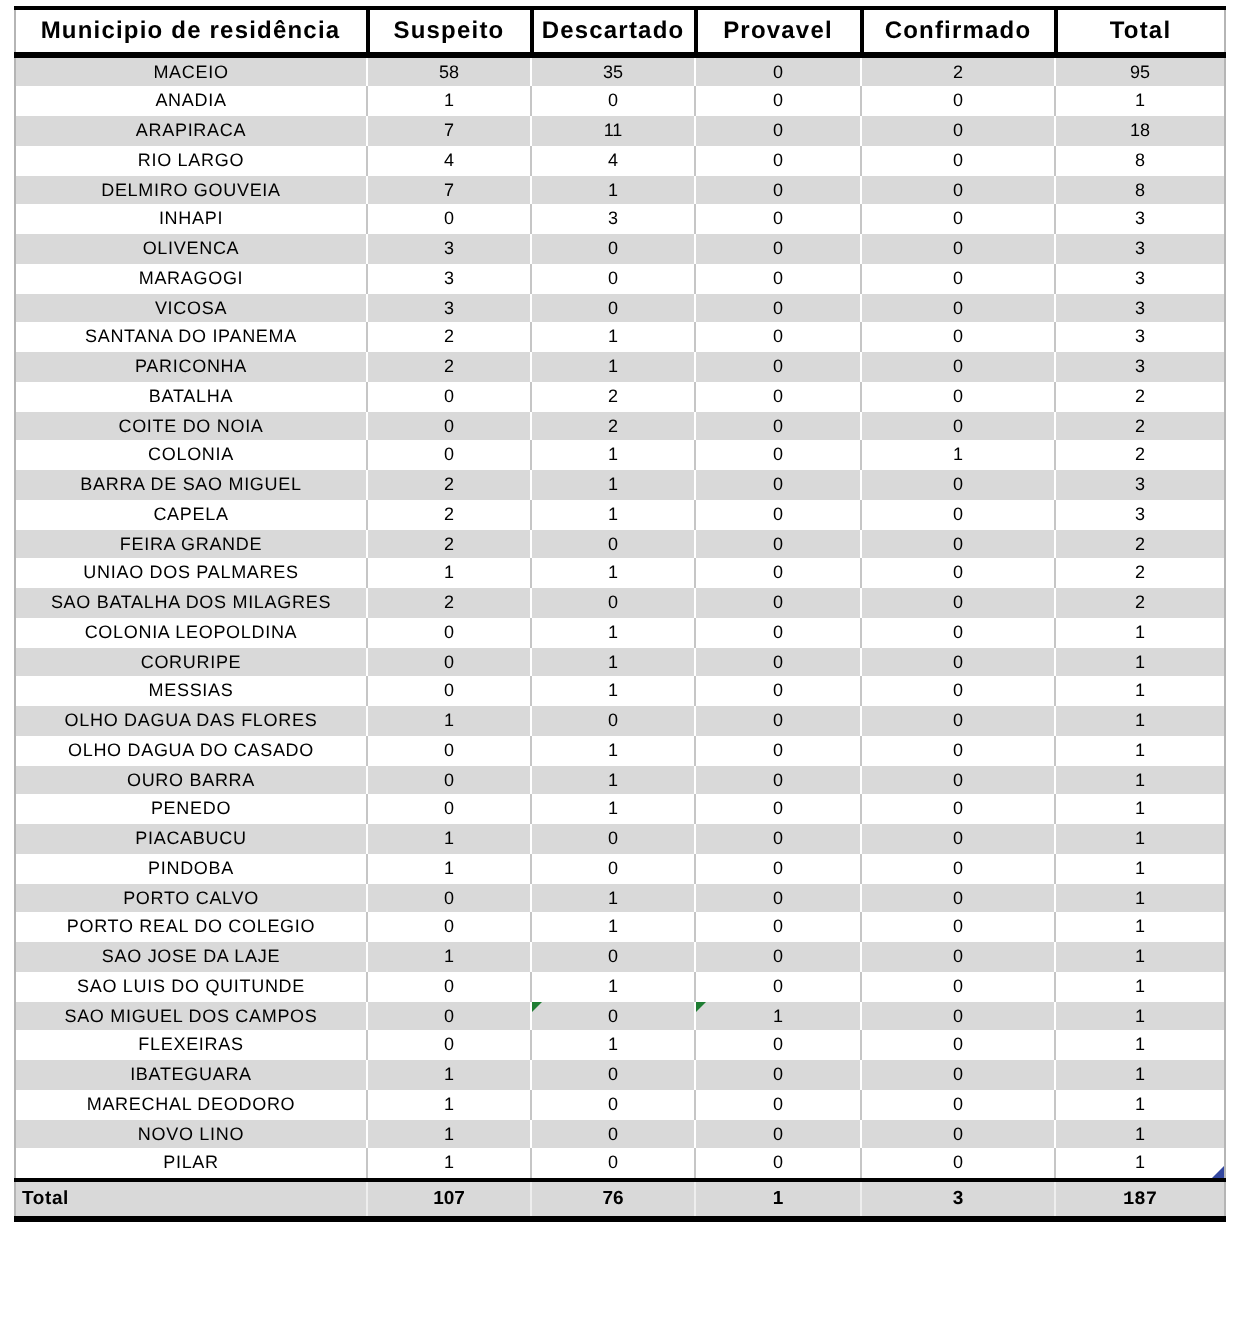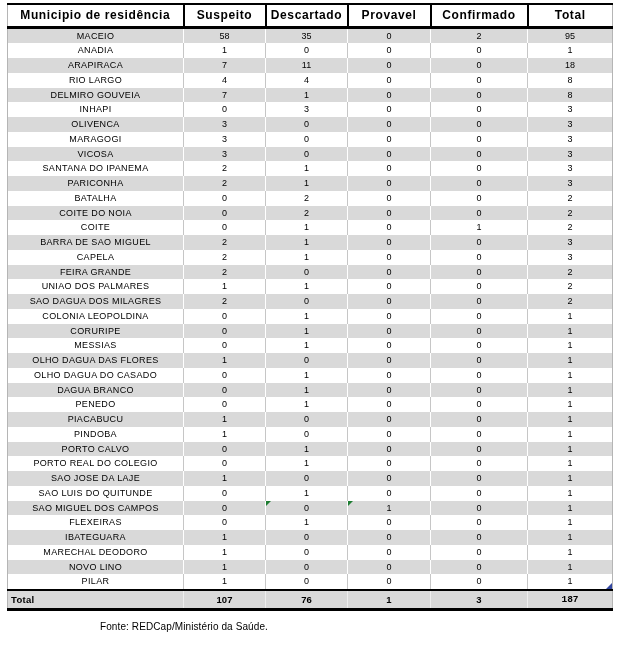--- a/index.html
+++ b/index.html
@@ -212,21 +212,21 @@
         </tr>
         <tr class="band">
           <td class="name">COITE DO NOIA</td>
           <td class="num">0</td>
           <td class="num">2</td>
           <td class="num">0</td>
           <td class="num">0</td>
           <td class="num">2</td>
         </tr>
         <tr>
-          <td class="name">COITE</td>
+          <td class="name">COLONIA</td>
           <td class="num">0</td>
           <td class="num">1</td>
           <td class="num">0</td>
           <td class="num">1</td>
           <td class="num">2</td>
         </tr>
         <tr class="band">
           <td class="name">BARRA DE SAO MIGUEL</td>
           <td class="num">2</td>
           <td class="num">1</td>
@@ -252,21 +252,21 @@
         </tr>
         <tr>
           <td class="name">UNIAO DOS PALMARES</td>
           <td class="num">1</td>
           <td class="num">1</td>
           <td class="num">0</td>
           <td class="num">0</td>
           <td class="num">2</td>
         </tr>
         <tr class="band">
-          <td class="name">SAO DAGUA DOS MILAGRES</td>
+          <td class="name">SAO BATALHA DOS MILAGRES</td>
           <td class="num">2</td>
           <td class="num">0</td>
           <td class="num">0</td>
           <td class="num">0</td>
           <td class="num">2</td>
         </tr>
         <tr>
           <td class="name">COLONIA LEOPOLDINA</td>
           <td class="num">0</td>
           <td class="num">1</td>
@@ -300,21 +300,21 @@
         </tr>
         <tr>
           <td class="name">OLHO DAGUA DO CASADO</td>
           <td class="num">0</td>
           <td class="num">1</td>
           <td class="num">0</td>
           <td class="num">0</td>
           <td class="num">1</td>
         </tr>
         <tr class="band">
-          <td class="name">DAGUA BRANCO</td>
+          <td class="name">OURO BARRA</td>
           <td class="num">0</td>
           <td class="num">1</td>
           <td class="num">0</td>
           <td class="num">0</td>
           <td class="num">1</td>
         </tr>
         <tr>
           <td class="name">PENEDO</td>
           <td class="num">0</td>
           <td class="num">1</td>
@@ -423,14 +423,13 @@
       <tr>
           <th>Total</th>
           <td>107</td>
           <td>76</td>
           <td>1</td>
           <td>3</td>
           <td>187</td>
         </tr>
     </tfoot>
   </table>
-  <div class="fonte">Fonte: REDCap/Ministério da Saúde.</div>
 </div>
 
 </body></html>

